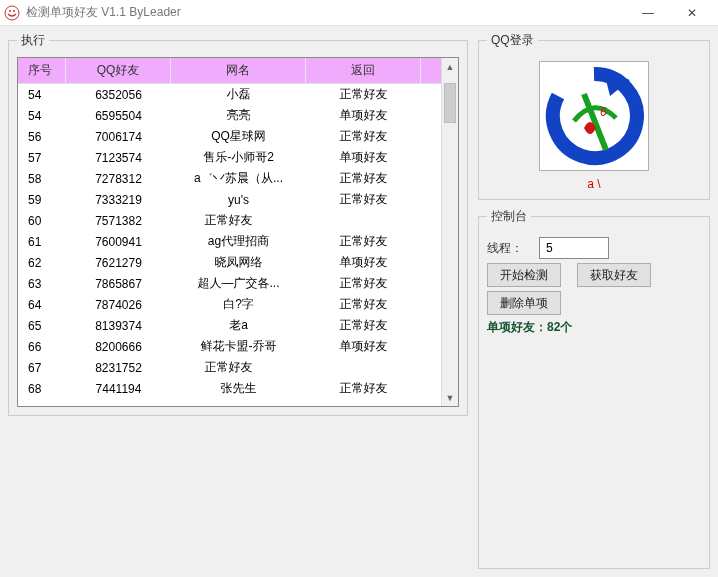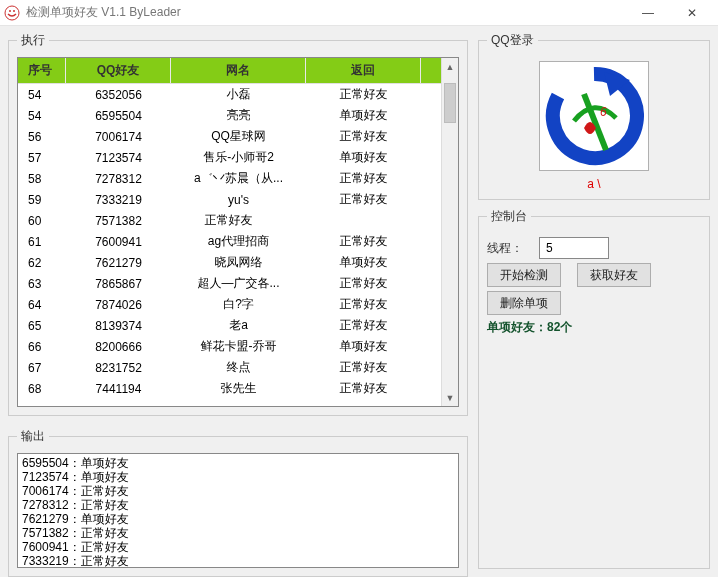--- a/index.html
+++ b/index.html
@@ -7,21 +7,21 @@
 .titlebar { height: 26px; background: #fff; display: flex; align-items: center; padding: 0 4px; border-bottom: 1px solid #e5e5e5; }
 .titlebar .icon { width: 16px; height: 16px; margin-right: 6px; }
 .titlebar .title { color: #777; flex: 1; }
 .titlebar .winbtn { width: 44px; height: 26px; display: flex; align-items: center; justify-content: center; color: #444; }
 .content { display: flex; gap: 10px; padding: 6px 8px 8px 8px; height: calc(577px - 26px); }
 .leftcol { width: 460px; display: flex; flex-direction: column; gap: 12px; }
 .rightcol { flex: 1; display: flex; flex-direction: column; gap: 8px; }
 fieldset.group { border: 1px solid #ccc; padding: 8px 8px 8px 8px; background: #f0f0f0; }
 fieldset.group > legend { padding: 0 4px; color: #333; }
 .listbox { background: #fff; border: 1px solid #888; height: 344px; position: relative; overflow: hidden; }
-.listhead { display: flex; border-bottom: 1px solid #e0e0e0; background: #84cc16; font-weight: bold; }
+.listhead { display: flex; border-bottom: 1px solid #e0e0e0; background: #f0abfc; }
 .listhead .col { padding: 4px 6px; border-right: 1px solid #e8e8e8; color: #333; text-align: left; }
 .rows { overflow: hidden; height: calc(100% - 22px); }
 .row { display: flex; height: 21px; align-items: center; }
 .row .cell { padding: 0 16px; text-align: center; overflow: hidden; white-space: nowrap; text-overflow: ellipsis; }
 .c0 { width: 48px; text-align: left !important; padding-left: 10px !important; }
 .c1 { width: 105px; }
 .c2 { width: 135px; }
 .c3 { width: 115px; }
 .vscroll { position: absolute; right: 0; top: 0; bottom: 0; width: 17px; background: #f0f0f0; border-left: 1px solid #ddd; display: flex; flex-direction: column; }
 .vscroll .arrow { height: 17px; background: #f0f0f0; display:flex;align-items:center;justify-content:center;color:#666;font-size:9px; }
@@ -145,51 +145,39 @@
             </div>
             <div class="row">
               <div class="cell c0">66</div>
               <div class="cell c1">8200666</div>
               <div class="cell c2">鲜花卡盟-乔哥</div>
               <div class="cell c3">单项好友</div>
             </div>
             <div class="row">
               <div class="cell c0">67</div>
               <div class="cell c1">8231752</div>
-              <div class="cell c2">终点</div>
               <div class="cell c3">正常好友</div>
             </div>
             <div class="row">
               <div class="cell c0">68</div>
               <div class="cell c1">7441194</div>
               <div class="cell c2">张先生</div>
               <div class="cell c3">正常好友</div>
             </div>
           </div>
         <div class="vscroll">
           <div class="arrow">▲</div>
           <div class="track">
               <div class="thumb" style="top:8px;height:40px"></div>
             </div>
           <div class="arrow">▼</div>
         </div>
       </div>
     </fieldset>
 
-    <fieldset class="group">
-      <legend>输出</legend>
-      <div class="outputbox">6595504：单项好友
-7123574：单项好友
-7006174：正常好友
-7278312：正常好友
-7621279：单项好友
-7571382：正常好友
-7600941：正常好友
-7333219：正常好友</div>
-    </fieldset>
   </div>
 
   <div class="rightcol">
     <fieldset class="group">
       <legend>QQ登录</legend>
       <div class="qqbox">
         <div class="avatar-wrap">
           <svg viewBox="0 0 100 100" width="100" height="100">
             <path d="M50 8 A42 42 0 1 1 14 30" fill="none" stroke="#1243c4" stroke-width="14"></path>
             <polygon points="60,6 86,14 66,30" fill="#1243c4"></polygon>

